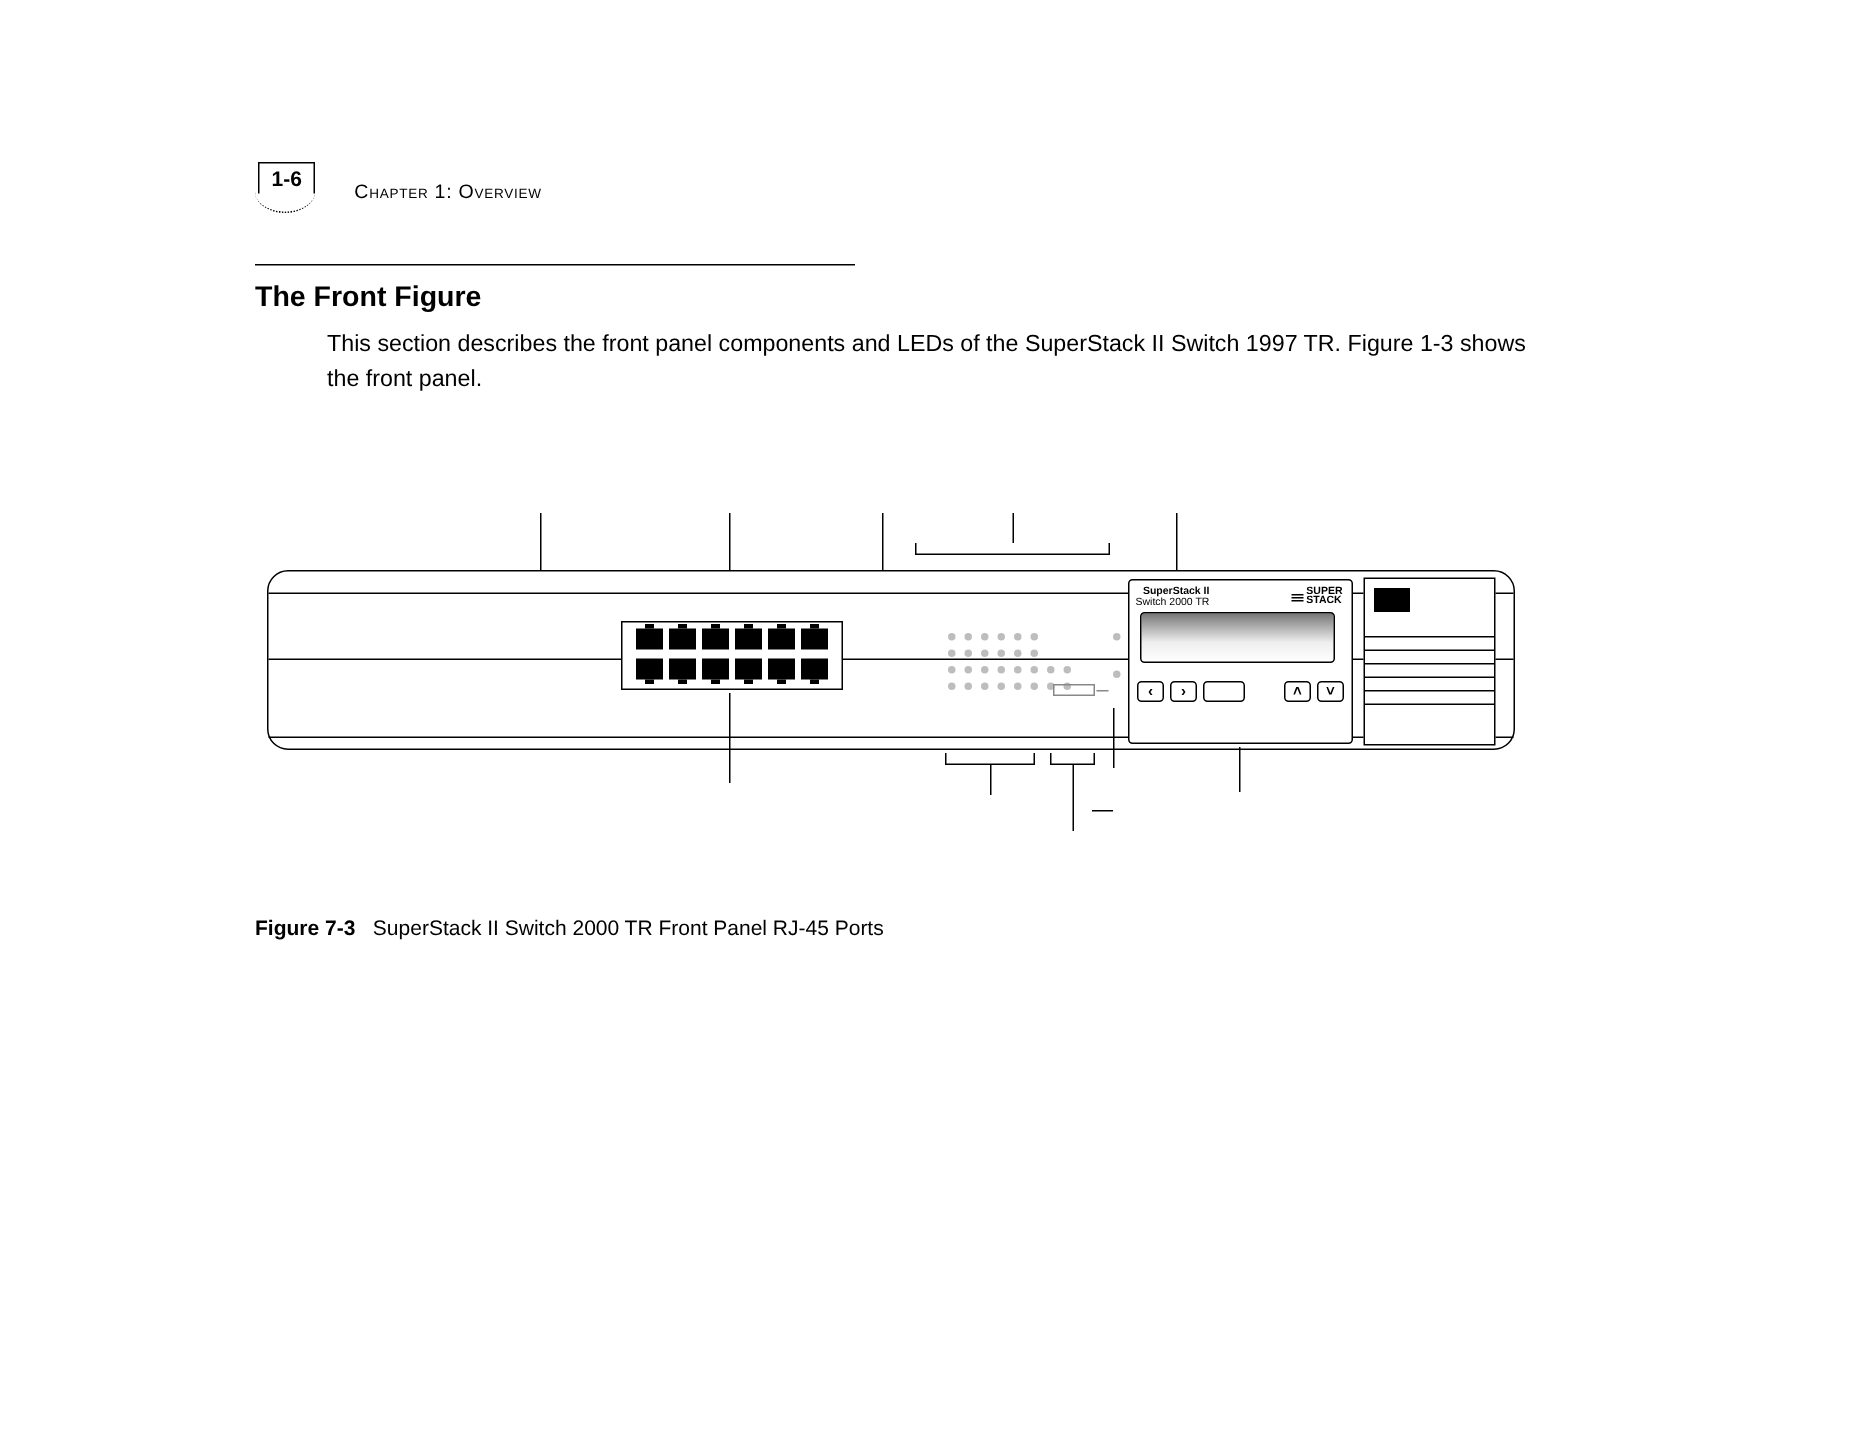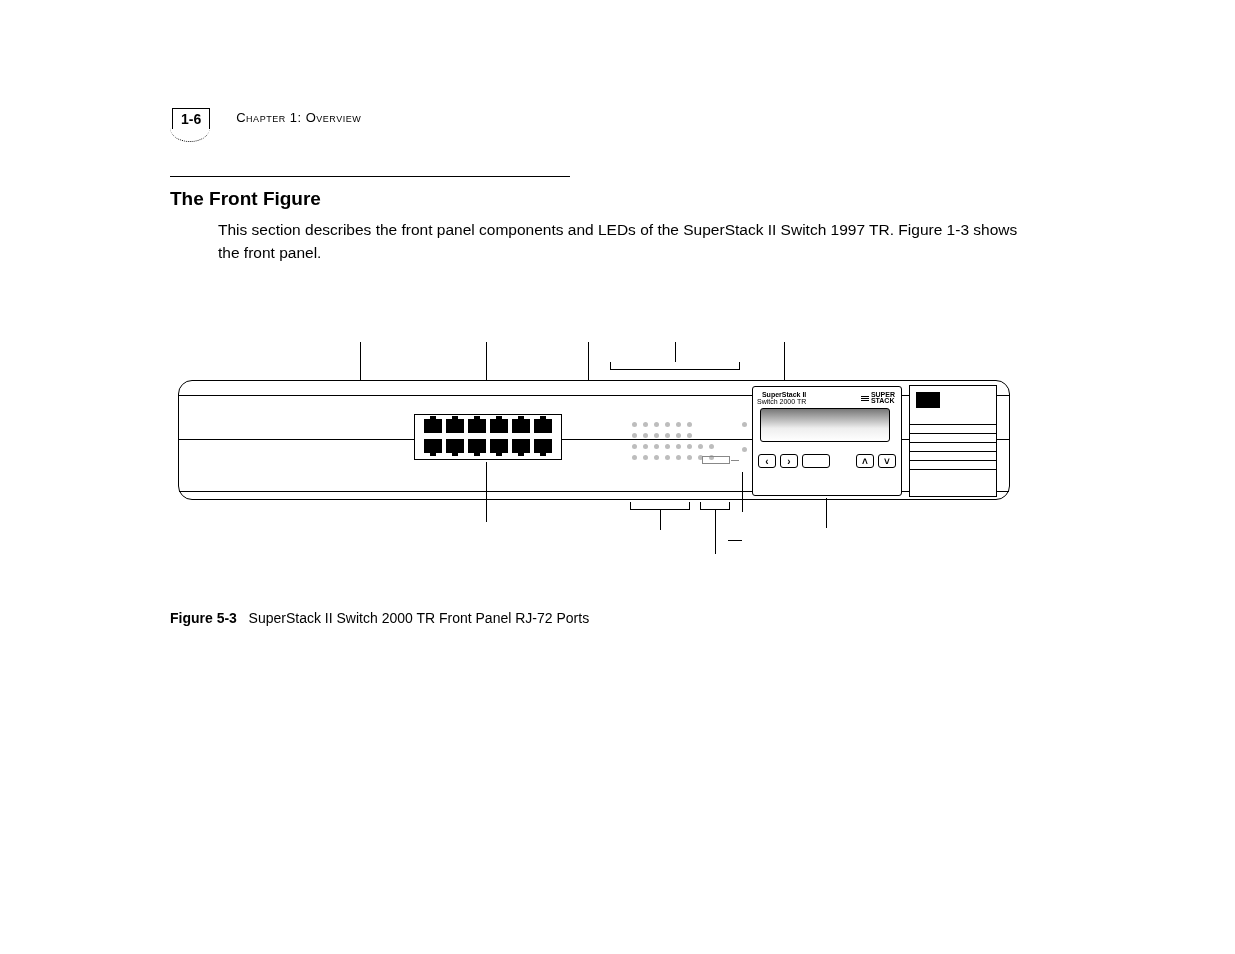--- a/index.html
+++ b/index.html
@@ -32,21 +32,21 @@
     left: -2px;
     width: 40px;
     height: 14px;
     border-bottom: 1px dotted #000;
     border-radius: 0 0 50% 50%/0 0 100% 100%;
   }
   .chapter-text {
     font-size: 13px;
     font-variant: small-caps;
     letter-spacing: 0.5px;
-    margin-top: 2px;
+    margin-top: 12px;
   }
   .rule {
     position: absolute;
     top: 176px;
     left: 170px;
     width: 400px;
     border-top: 1px solid #000;
   }
   .section-title {
     position: absolute;
@@ -311,15 +311,15 @@
   <div class="bracket" style="left:460px; top:160px; width:60px"></div>
   <div class="callout cv" style="left:490px; top:168px; height:20px"></div>
   <div class="bracket" style="left:530px; top:160px; width:30px"></div>
   <div class="callout cv" style="left:545px; top:168px; height:44px"></div>
   <div class="callout cvh" style="left:558px; top:198px; width:14px"></div>
   <div class="callout cv" style="left:572px; top:130px; height:40px"></div>
   <div class="callout cv" style="left:656px; top:156px; height:30px"></div>
 </div>
 
 <div class="figure-caption">
-  <b>Figure 5-3</b>
-  &nbsp;&nbsp;<span>SuperStack II Switch 2000 TR Front Panel RJ-72 Ports</span>
+  <b>Figure 7-3</b>
+  &nbsp;&nbsp;<span>SuperStack II Switch 2000 TR Front Panel RJ-45 Ports</span>
 </div>
 
 </body></html>

